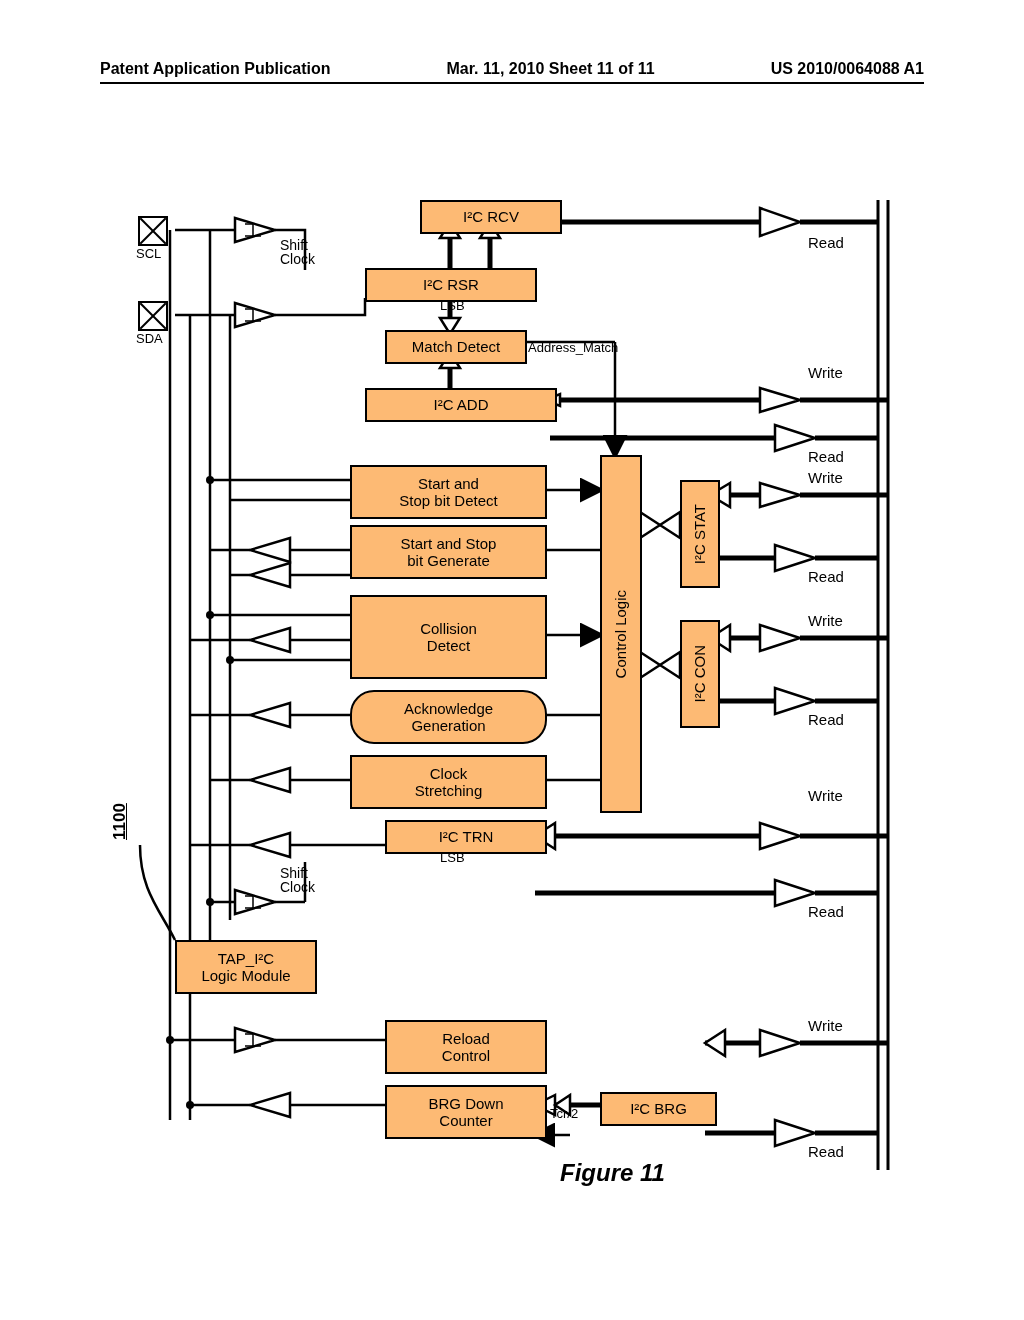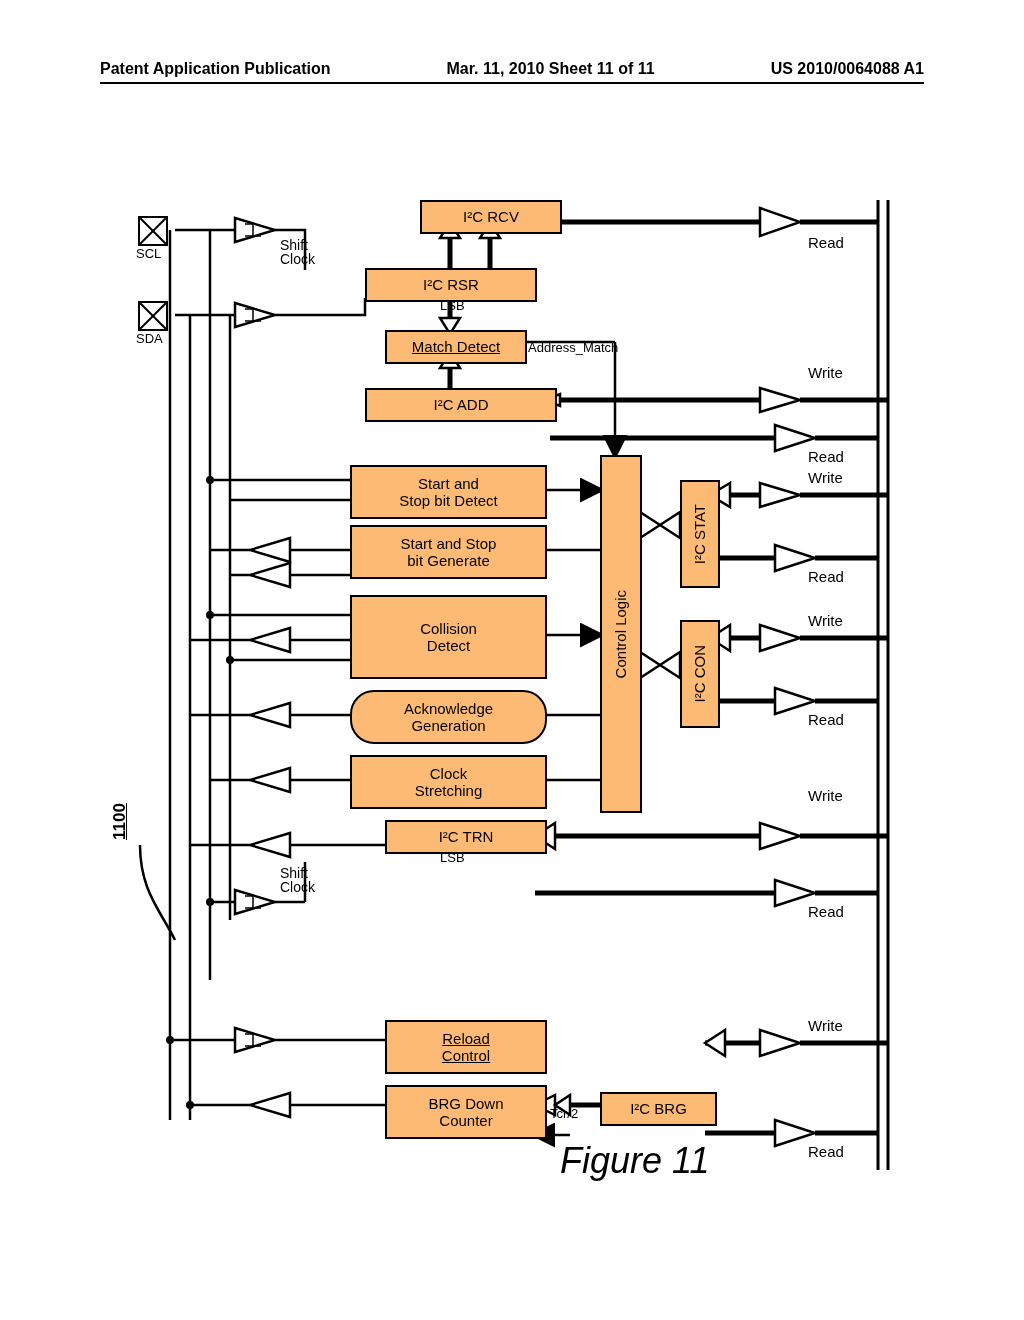--- a/index.html
+++ b/index.html
@@ -53,23 +53,24 @@
   }
   .vtext {
     position: absolute;
     writing-mode: vertical-rl;
     transform: rotate(180deg);
     font-size: 15px;
     display:flex; align-items:center; justify-content:center;
   }
   .figure-title {
     position: absolute;
-    font-size: 36px;
-    font-weight: normal;
+    font-size: 24px;
+    font-weight: bold;
     font-style: italic;
+    margin-top: 19px;
   }
   .pin {
     position: absolute;
     width: 26px; height: 26px;
     border: 2.5px solid #000;
     background:#fff;
   }
   .pin::before, .pin::after {
     content:"";
     position:absolute;
@@ -280,21 +281,21 @@
 
     <div class="box" style="left:280px; top:0; width:130px; height:26px;">
         <span>I²C RCV</span>
       </div>
 
     <div class="box" style="left:225px; top:68px; width:160px; height:26px;">
         <span>I²C RSR</span>
       </div>
     <div class="label" style="left:300px; top:98px;">LSB</div>
 
-    <div class="box" style="left:245px; top:130px; width:130px; height:26px;text-decoration:underline;">
+    <div class="box" style="left:245px; top:130px; width:130px; height:26px;">
         <span>Match Detect</span>
       </div>
     <div class="label" style="left:388px; top:124px;margin-top:16px;">Address_Match</div>
 
     <div class="box" style="left:225px; top:188px; width:180px; height:26px;">
         <span>I²C ADD</span>
       </div>
 
     <div class="box" style="left:210px; top:265px; width:185px; height:46px;">
         <span style="white-space:pre;">Start and
@@ -331,23 +332,27 @@
 
     <div class="box" style="left:540px; top:420px; width:28px; height:100px;">
       <span class="vtext" style="position:static;">I²C CON</span>
     </div>
 
     <div class="box" style="left:245px; top:620px; width:150px; height:26px;">
         <span>I²C TRN</span>
       </div>
     <div class="label" style="left:300px; top:650px;">LSB</div>
 
+    <div class="box" style="left:35px; top:740px; width:130px; height:46px;">
+        <span style="white-space:pre;">TAP_I²C
+Logic Module</span>
+      </div>
 
     <div class="box" style="left:245px; top:820px; width:150px; height:46px;">
-        <span style="white-space:pre;text-decoration:underline;">Reload
+        <span style="white-space:pre;">Reload
 Control</span>
       </div>
 
     <div class="box" style="left:245px; top:885px; width:150px; height:46px;">
         <span style="white-space:pre;">BRG Down
 Counter</span>
       </div>
 
     <div class="box" style="left:460px; top:892px; width:105px; height:26px;">
         <span>I²C BRG</span>

